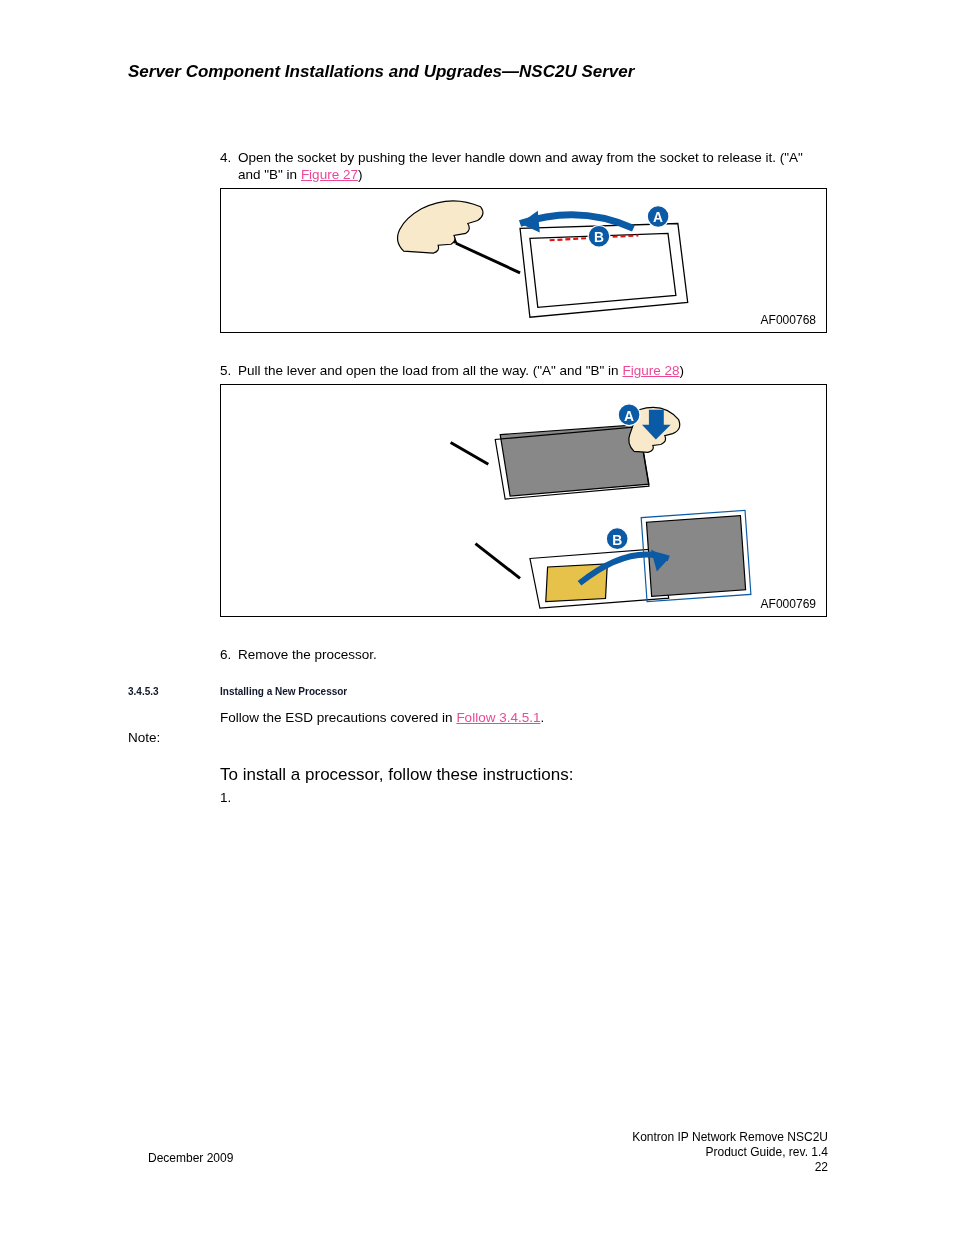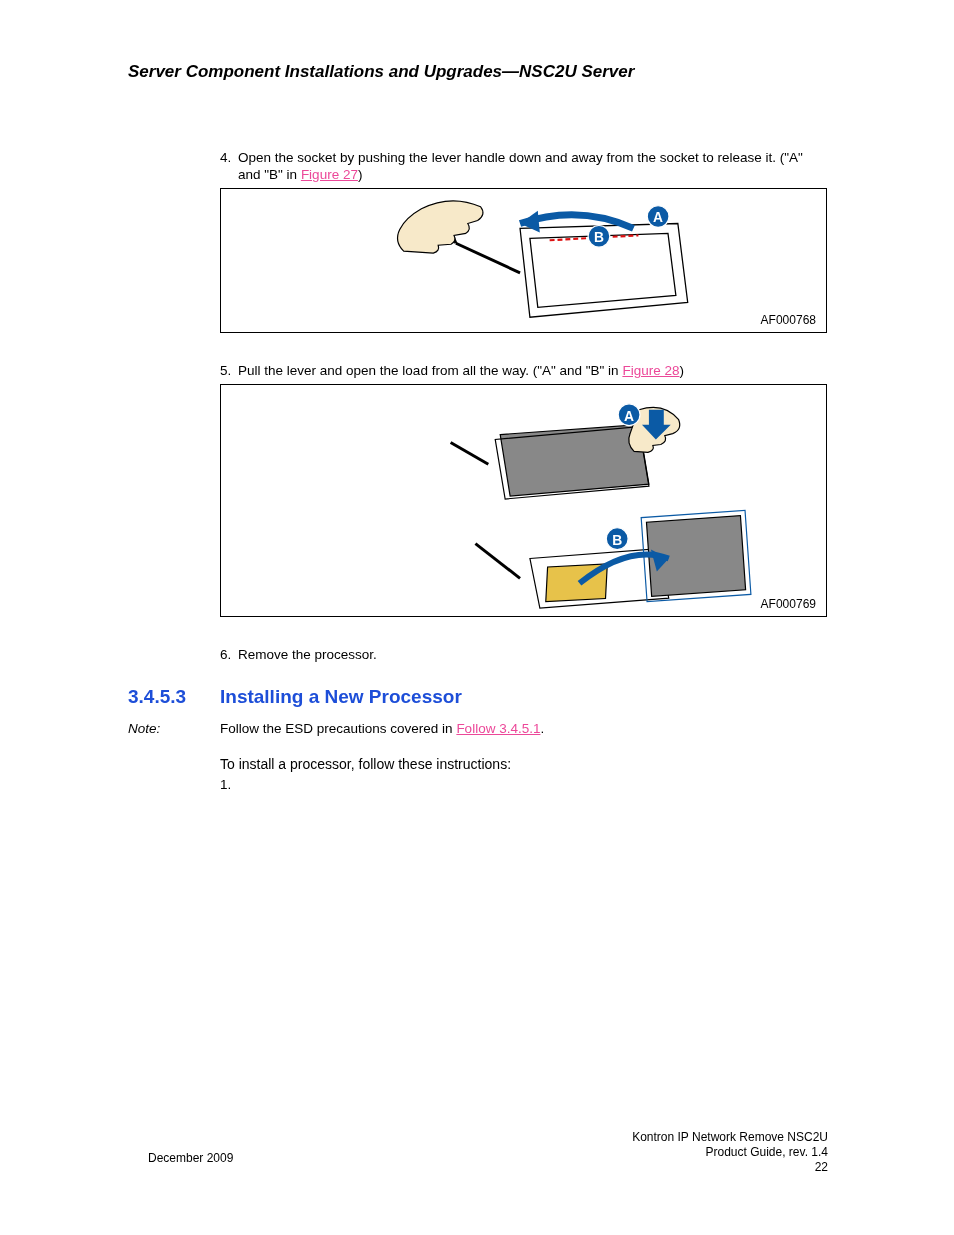--- a/index.html
+++ b/index.html
@@ -80,48 +80,48 @@
     color: #000;
   }
   .svg-fill {
     position: absolute;
     left: 0; top: 0;
     width: 100%; height: 100%;
   }
   .link-blue { color: #ec4899; text-decoration: underline; }
   .section-head {
     margin-top: 22px;
-    font-size: 19px;
-    font-weight: bold;
-    color: #1d4ed8;
+    font-size: 10px;
+    font-weight: bold;
+    color: #0f172a;
   }
   .sec-num {
     display: inline-block;
     width: 92px;
   }
   .note-row {
     margin-top: 12px;
     font-size: 13.5px;
     line-height: 1.3;
   }
   .note-label {
     display: inline-block;
     width: 92px;
-    font-style: italic;
     vertical-align: top;
+    margin-top: 20px;
   }
   .note-body {
     display: inline-block;
     width: 600px;
     vertical-align: top;
   }
   .para {
     margin-left: 92px;
     margin-top: 18px;
-    font-size: 14px;
+    font-size: 17px;
     line-height: 1.3;
   }
   .spacer-sm { height: 30px; }
   .footer {
     position: absolute;
     left: 128px;
     bottom: 60px;
     width: 700px;
     font-size: 12px;
   }

